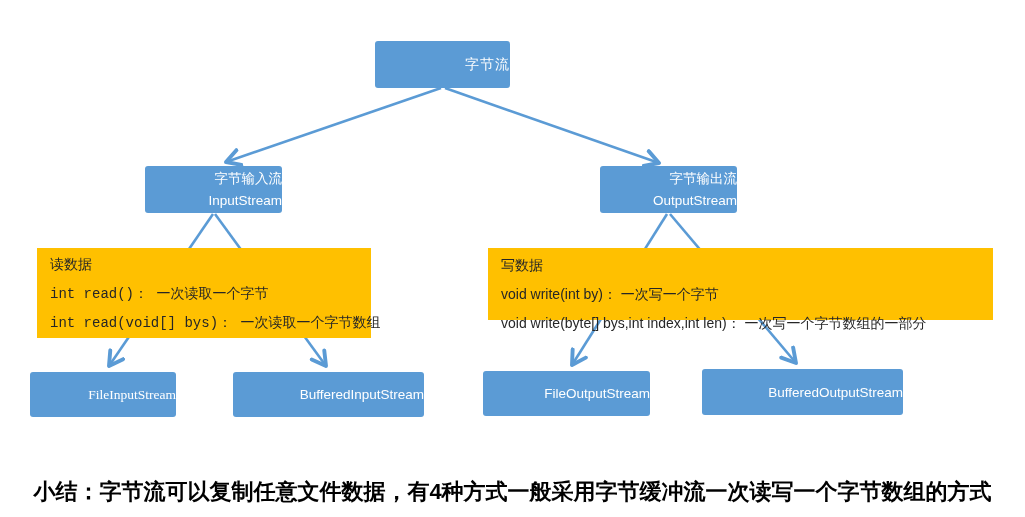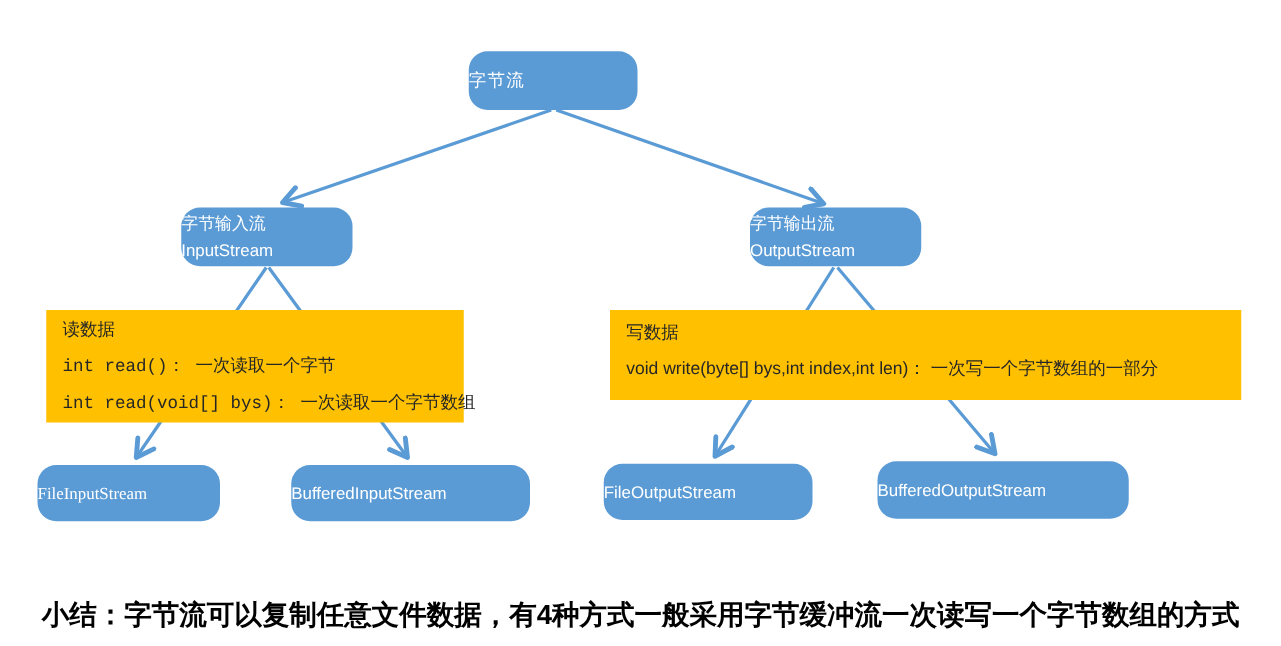--- a/index.html
+++ b/index.html
@@ -18,24 +18,24 @@
   .connectors {
     position: absolute;
     left: 0;
     top: 0;
     z-index: 1;
   }
   .node {
     position: absolute;
     background: #5B9BD5;
     color: #ffffff;
-    border-radius: 15px;
+    border-radius: 3px;
     display: flex;
     flex-direction: column;
-    align-items: flex-start;
+    align-items: flex-end;
     justify-content: center;
     text-align: center;
     z-index: 2;
     box-sizing: border-box;
   }
   .node.root {
     left: 375px; top: 41px;
     width: 135px; height: 47px;
     font-size: 14px;
     letter-spacing: 1px;
@@ -114,20 +114,21 @@
   </div>
 
   <div class="panel read-panel">
     <div class="panel-line">读数据</div>
     <div class="panel-line">int read()：  一次读取一个字节</div>
     <div class="panel-line">int read(void[] bys)：  一次读取一个字节数组</div>
   </div>
 
   <div class="panel write-panel">
     <div class="panel-line">写数据</div>
+    <div class="panel-line">void write(int by)：  一次写一个字节</div>
     <div class="panel-line">void write(byte[] bys,int index,int len)：  一次写一个字节数组的一部分</div>
   </div>
 
   <div class="node leaf leaf-file-input">
     <span>FileInputStream</span>
   </div>
 
   <div class="node leaf leaf-file-output">
     <span>FileOutputStream</span>
   </div>

